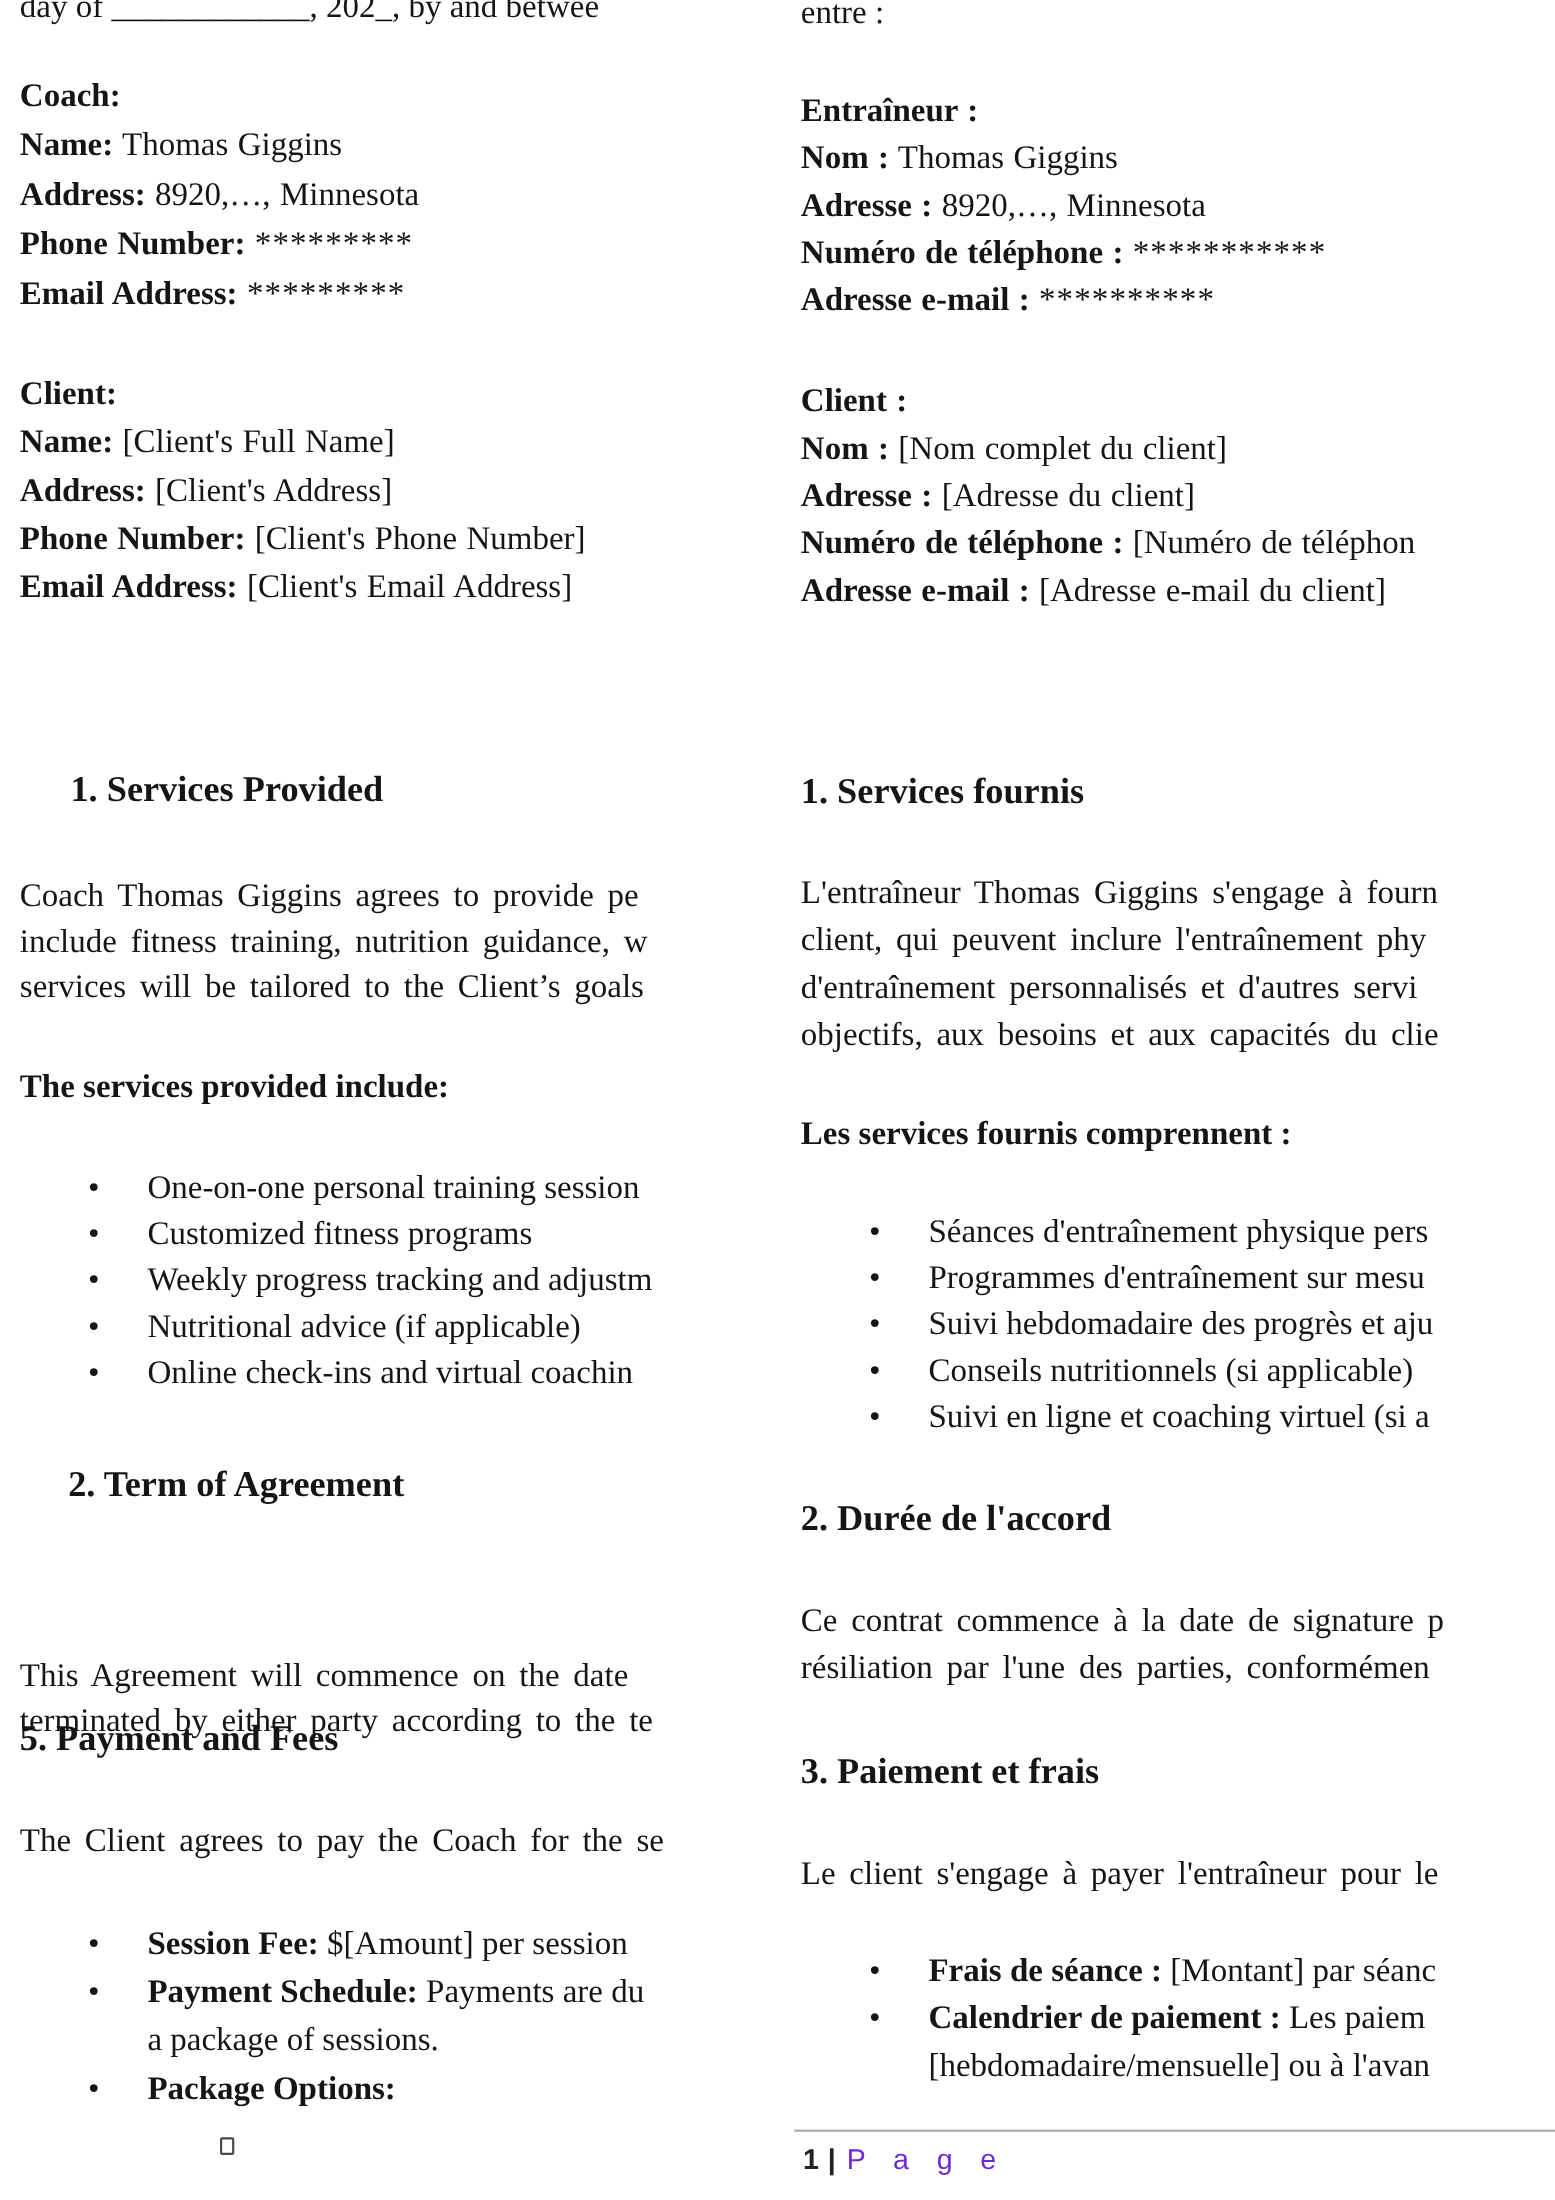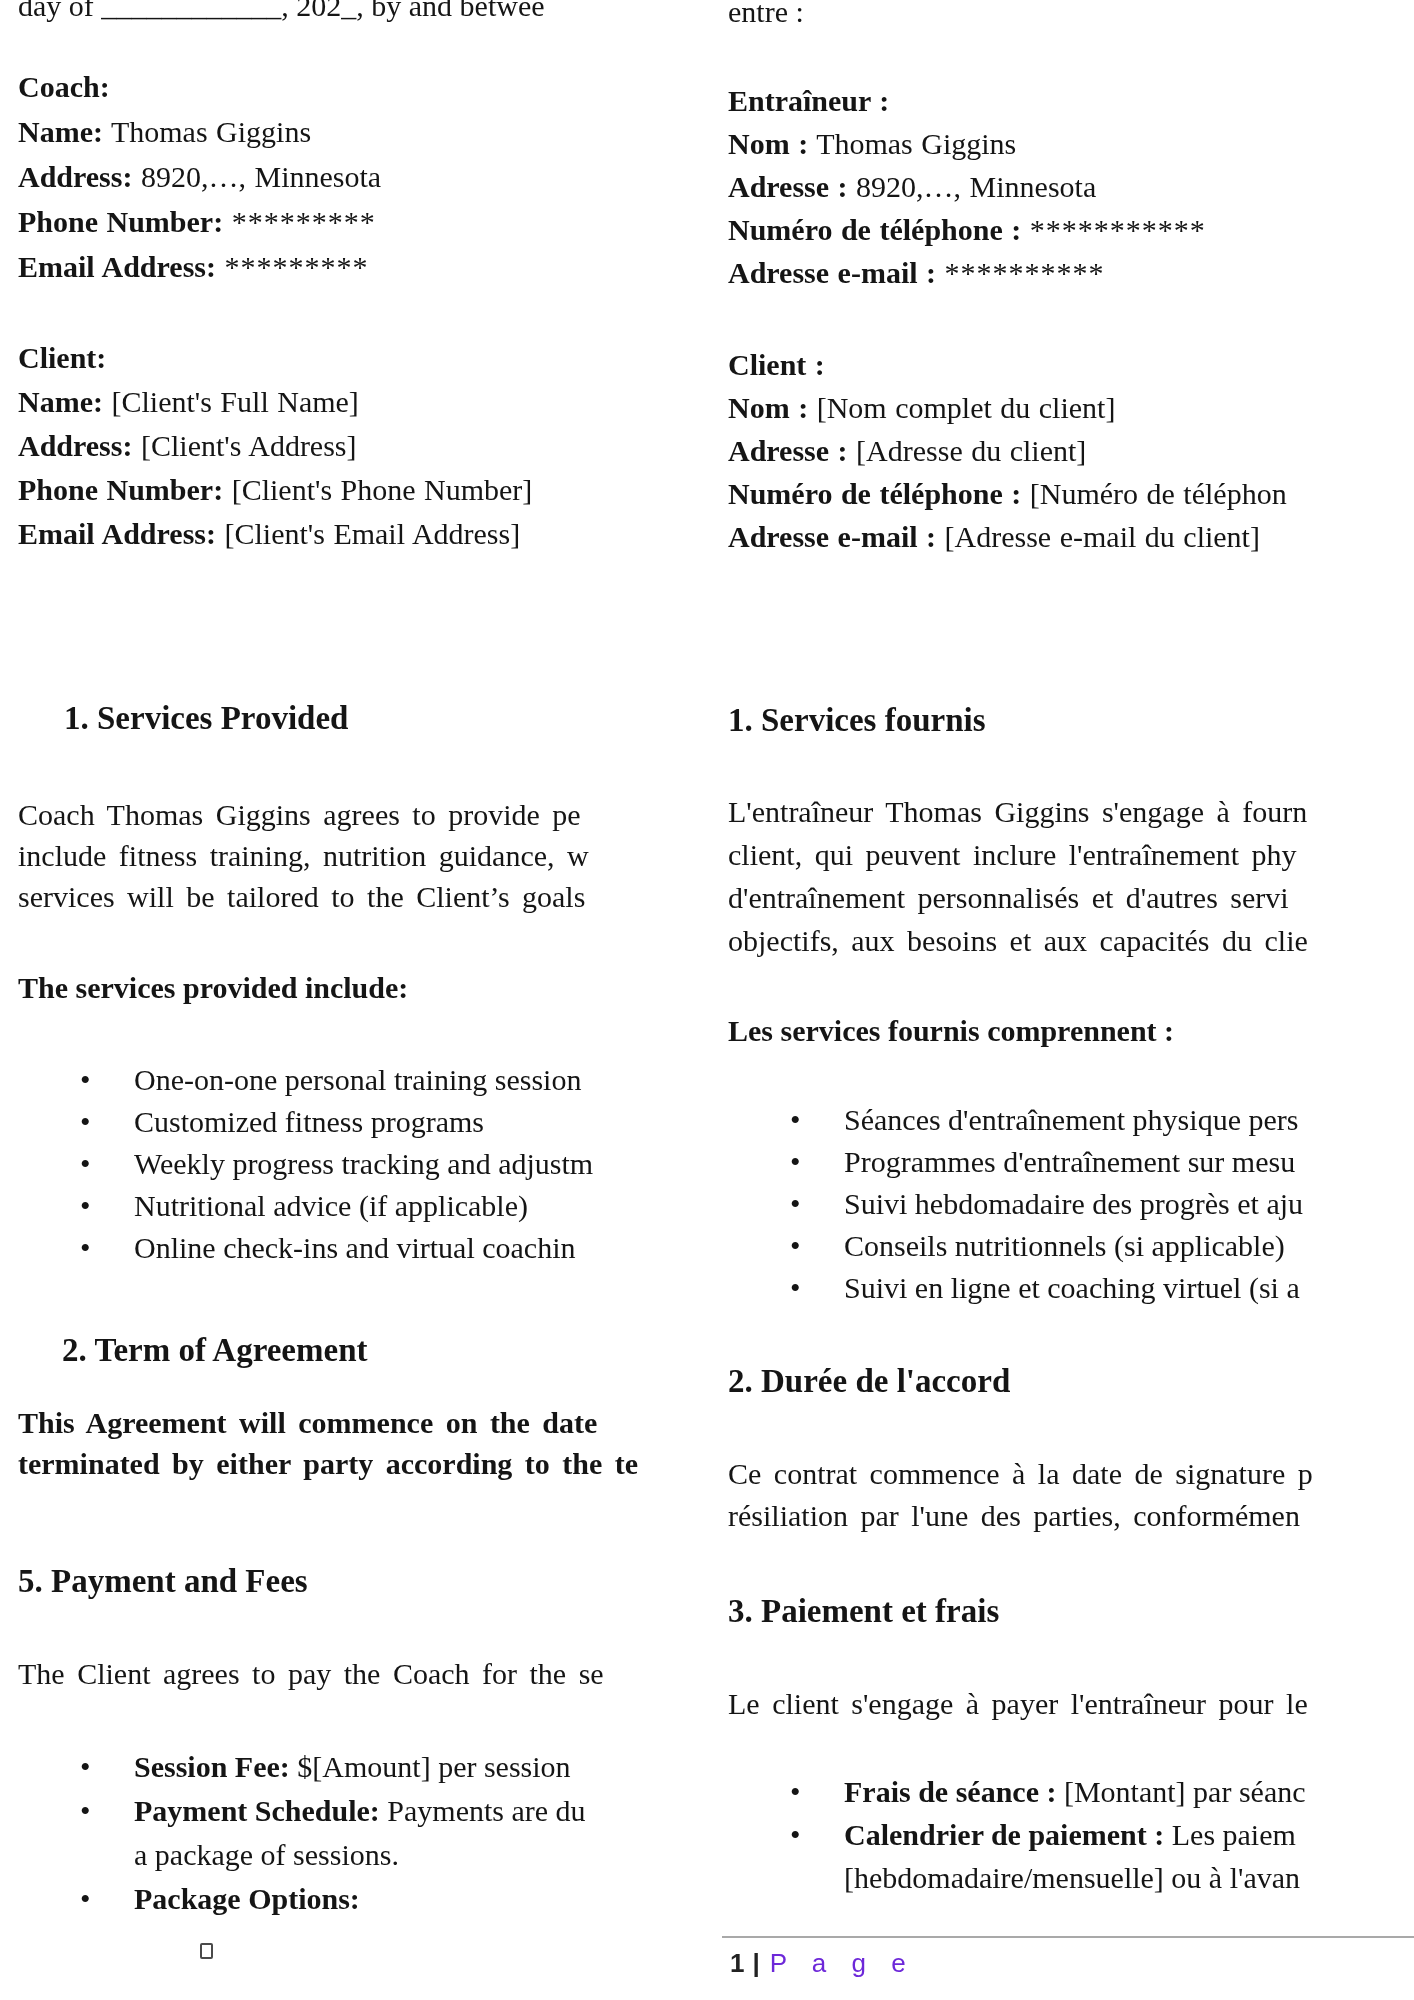--- a/index.html
+++ b/index.html
@@ -67,21 +67,21 @@
   <div class="blk" style="top:1059px; line-height:42px;">
     <div class="li">One-on-one personal training session</div>
     <div class="li">Customized fitness programs</div>
     <div class="li">Weekly progress tracking and adjustm</div>
     <div class="li">Nutritional advice (if applicable)</div>
     <div class="li">Online check-ins and virtual coachin</div>
   </div>
 
   <div class="blk h" style="top:1330px;margin-left:44px;">2. Term of Agreement</div>
 
-  <div class="blk para" style="top:1402px; line-height:41px;font-weight:bold;">
+  <div class="blk para" style="top:1503px; line-height:41px;">
     <div>This Agreement will commence on the date</div>
     <div>terminated by either party according to the te</div>
   </div>
 
   <div class="blk h" style="top:1561px;">5. Payment and Fees</div>
 
   <div class="blk para" style="top:1653px; line-height:41px;">
     <div>The Client agrees to pay the Coach for the se</div>
   </div>
 

